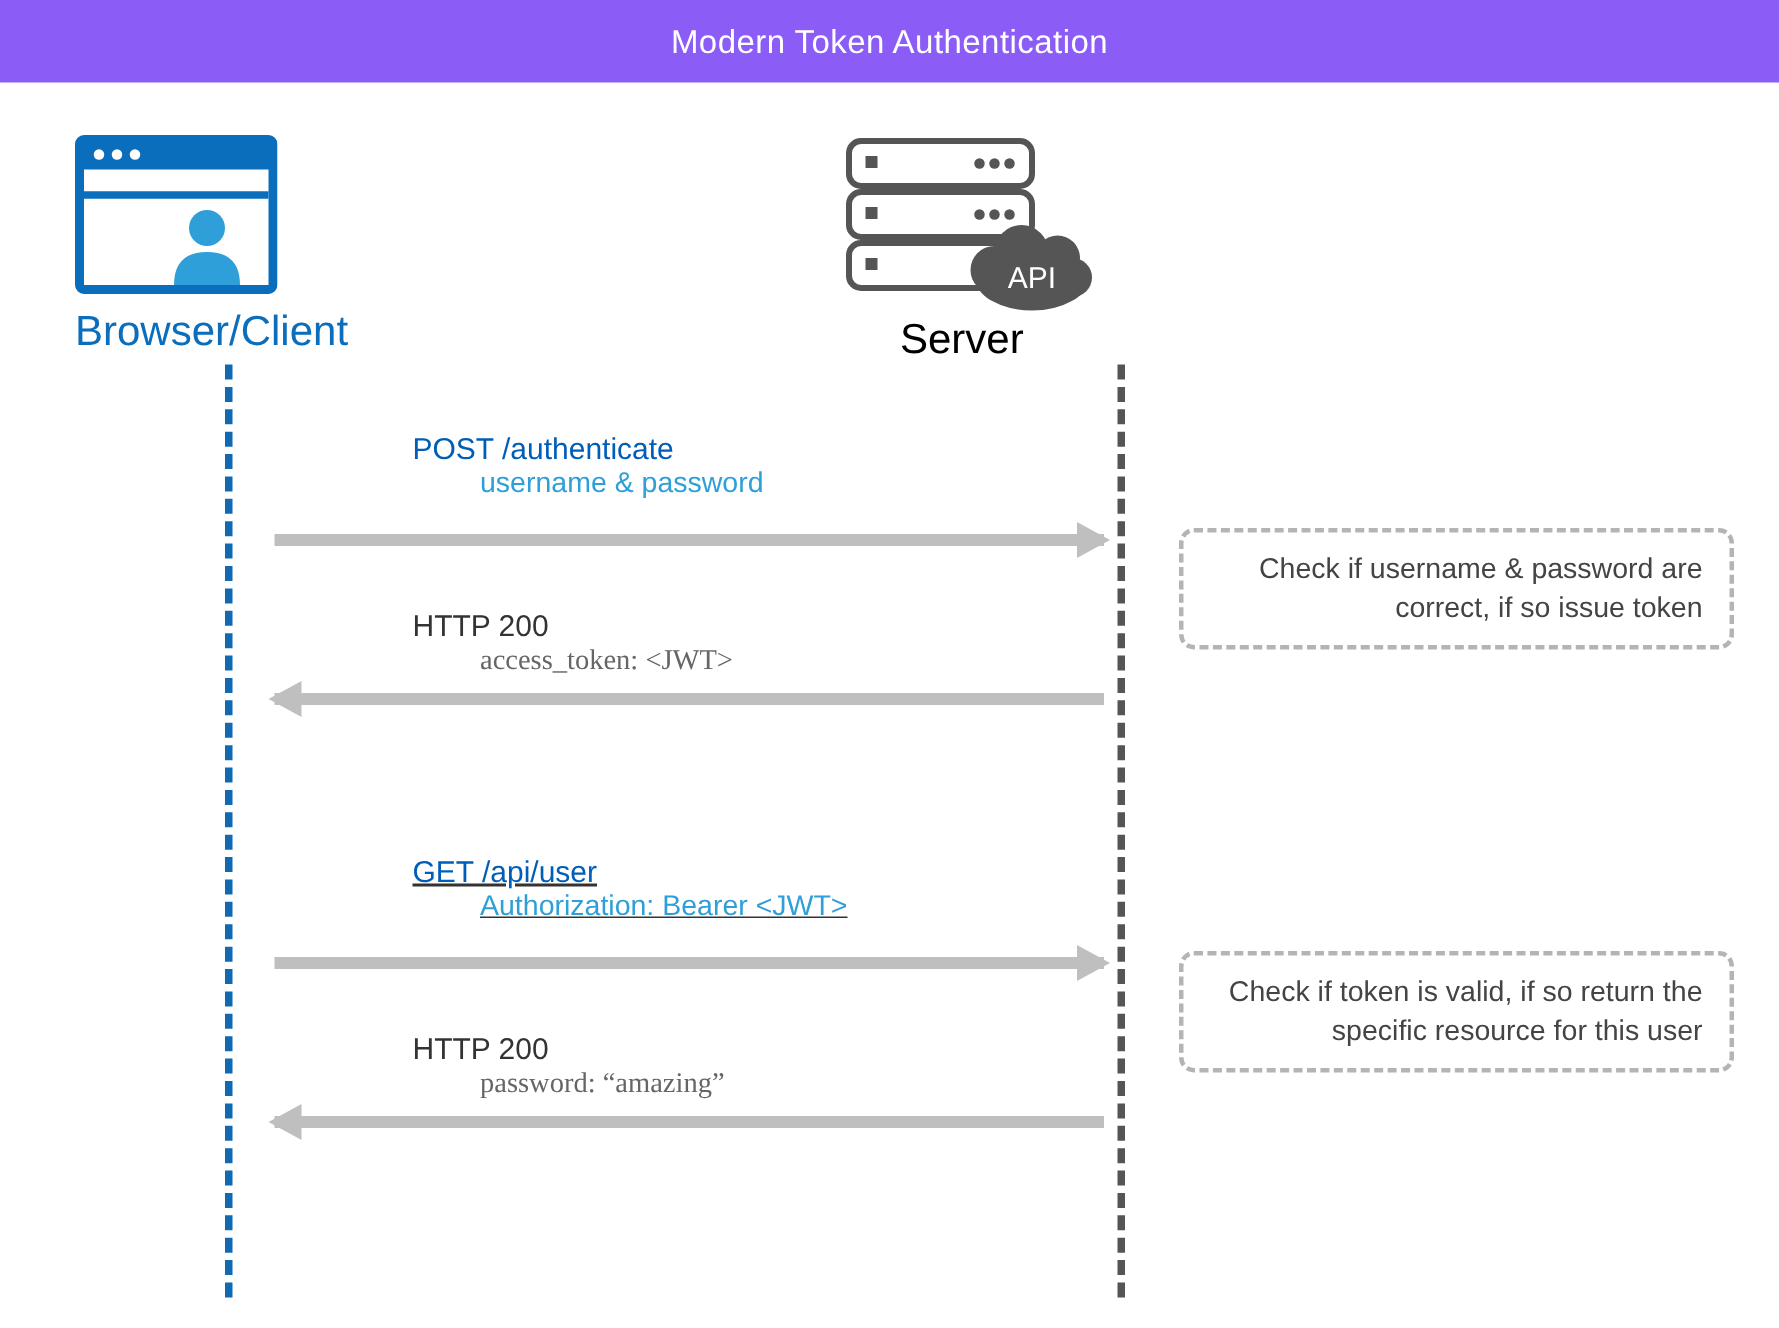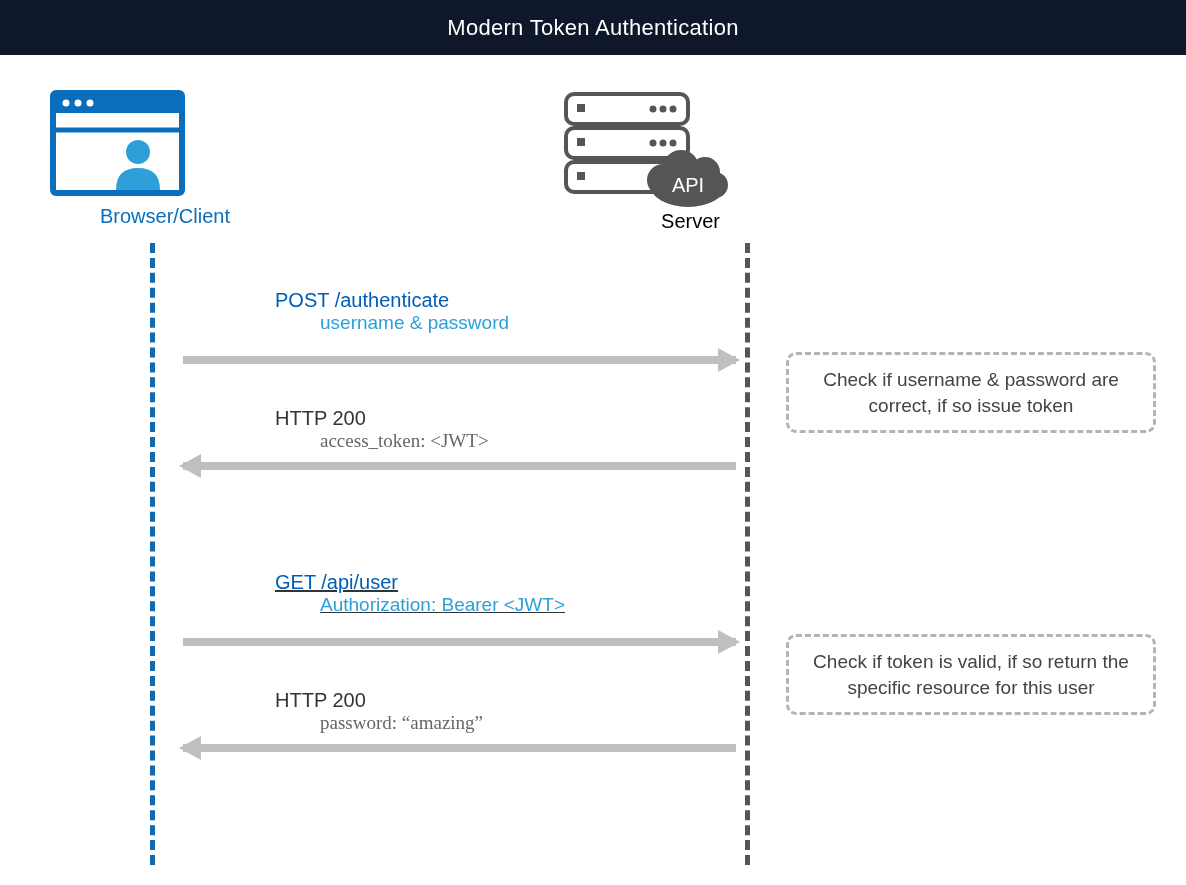--- a/index.html
+++ b/index.html
@@ -6,35 +6,35 @@
   body {
     margin: 0;
     font-family: "Segoe UI", "Helvetica Neue", Arial, sans-serif;
     background: #fff;
     width: 1186px;
     height: 885px;
     position: relative;
     color: #333;
   }
   .header {
-    background: #0f172a;
+    background: #8b5cf6;
     color: #fff;
     height: 55px;
     display: flex;
     align-items: center;
     justify-content: center;
     font-size: 22px;
     font-weight: 300;
     letter-spacing: 0.3px;
   }
   
   .participant-label {
     position: absolute;
-    font-size: 20px;
-    text-align: right;
+    font-size: 28px;
+    text-align: left;
   }
   .client-label { color: #0a6ebd; }
   .server-label { color: #000000; }
   
   .browser-icon { position: absolute; left: 50px; top: 90px; }
   .server-icon  { position: absolute; left: 563px; top: 90px; }
   
   .lifeline {
     position: absolute;
     top: 243px;
@@ -93,21 +93,21 @@
   
   .note {
     position: absolute;
     left: 786px;
     width: 370px;
     border: 3px dashed #b4b4b4;
     border-radius: 10px;
     padding: 12px 18px;
     font-size: 19px;
     color: #444;
-    text-align: center;
+    text-align: right;
     line-height: 1.35;
   }
 </style>
 </head>
 <body>
 
 <div class="header">
   <span>Modern Token Authentication</span>
 </div>
 

